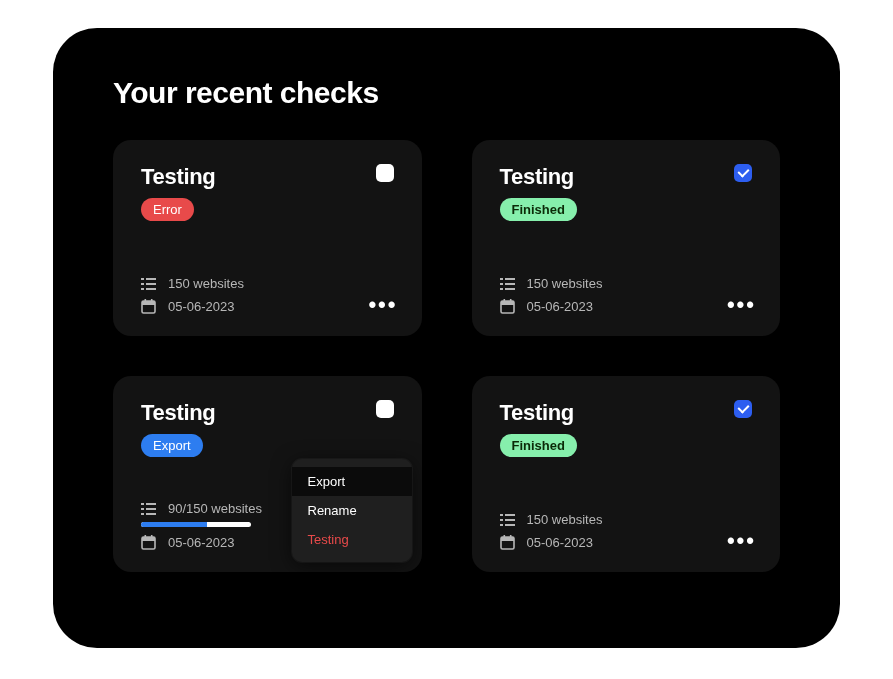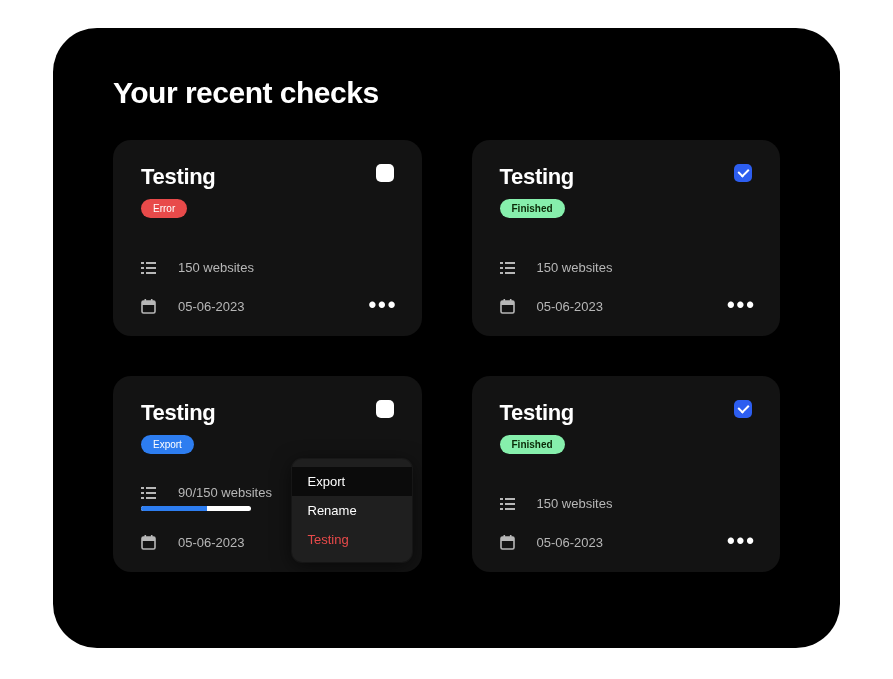--- a/index.html
+++ b/index.html
@@ -51,21 +51,21 @@
     .card-title {
       color: #ffffff;
       font-size: 22px;
       font-weight: 800;
       letter-spacing: -0.3px;
       margin-bottom: 8px;
     }
     .status-badge {
       display: inline-block;
       color: #ffffff;
-      font-size: 10px;
+      font-size: 13px;
       font-weight: 500;
       padding: 4px 12px;
       border-radius: 12px;
     }
     .status-error { background: #e84a4a; }
     .status-finished { background: #86efac; color: #0b2a07; font-weight: 600; }
     .status-pending { background: #2d7df0; }
     .checkbox {
       width: 18px;
       height: 18px;
@@ -86,24 +86,24 @@
       border: solid #ffffff;
       border-width: 0 2px 2px 0;
       transform: rotate(45deg) translate(-1px, -1px);
     }
     .card-body {
       margin-top: auto;
     }
     .info-row {
       display: flex;
       align-items: center;
-      gap: 22px;
+      gap: 12px;
       color: #b7b7b7;
       font-size: 13px;
-      margin-top: 24px;
+      margin-top: 8px;
     }
     .list-icon svg, .calendar-icon svg {
       display: block;
     }
     .progress-bar {
       width: 110px;
       height: 5px;
       background: #ffffff;
       border-radius: 3px;
       margin-top: 6px;

